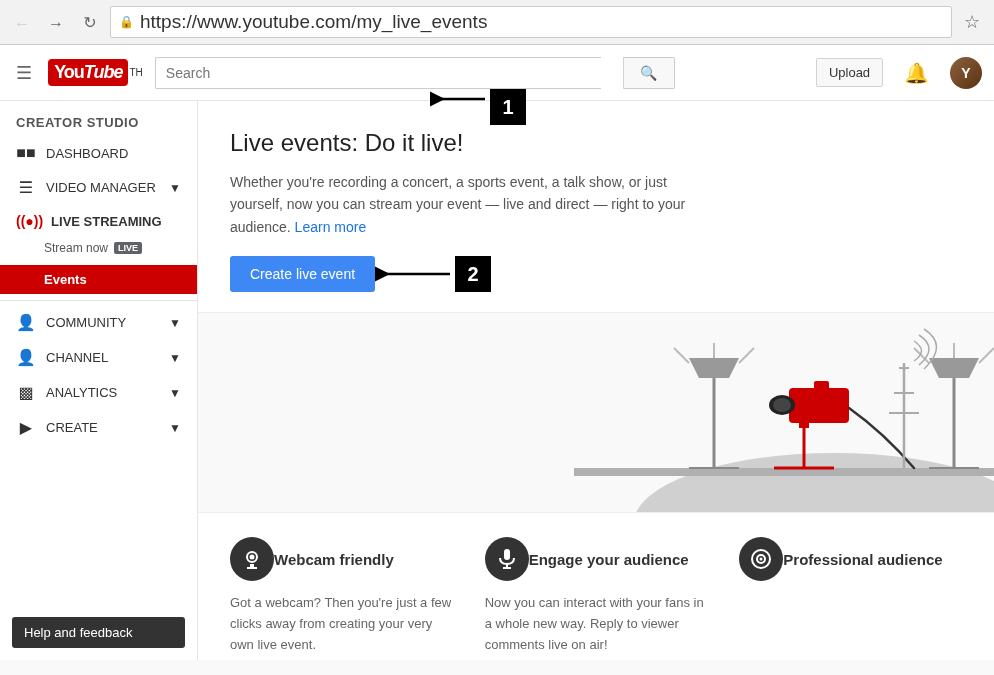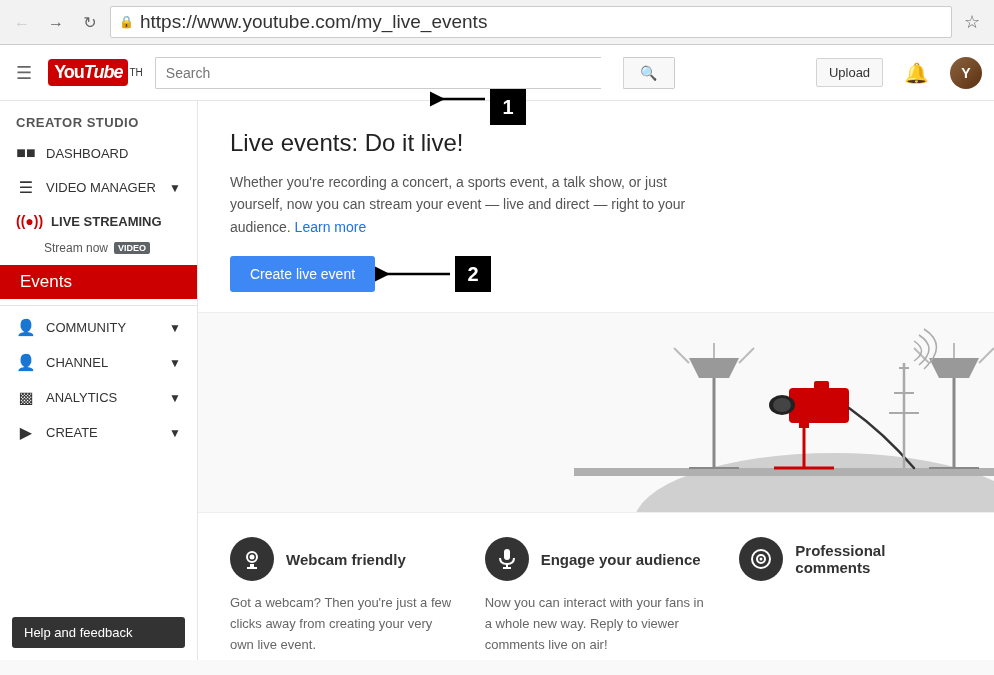--- a/index.html
+++ b/index.html
@@ -210,23 +210,23 @@
       background: #5f6368;
       color: white;
       font-size: 9px;
       padding: 1px 4px;
       border-radius: 2px;
       font-weight: bold;
     }
     .events-item {
       background: #cc0000;
       color: white;
-      padding: 7px 16px 7px 20px;
-      font-size: 17px;
-      font-weight: 400;
+      padding: 7px 16px 7px 44px;
+      font-size: 13px;
+      font-weight: 700;
       cursor: pointer;
       margin: 2px 0;
     }
     .sidebar-divider { height: 1px; background: #e5e5e5; margin: 4px 0; }
     .help-btn {
       margin: auto 12px 12px;
       background: #333;
       color: white;
       border: none;
       border-radius: 3px;
@@ -297,21 +297,20 @@
       border-top: 1px solid #eee;
     }
     .feature-item {
       flex: 1;
       display: flex;
       flex-direction: column;
     }
     .feature-header {
       display: flex;
       align-items: center;
-      gap: 12px;
       margin-bottom: 12px;
     }
     .feature-icon {
       width: 44px; height: 44px;
       border-radius: 50%;
       background: #333;
       display: flex; align-items: center; justify-content: center;
       font-size: 20px;
       color: white;
       flex-shrink: 0;
@@ -397,21 +396,21 @@
       <span class="chevron">▼</span>
     </div>
 
     <div class="live-streaming-section">
       <div class="live-streaming-header">
         <span class="live-icon">((●))</span>
         <span>LIVE STREAMING</span>
       </div>
       <div class="stream-now-row">
         <span>Stream now</span>
-        <span class="beta-badge">VIDEO</span>
+        <span class="beta-badge">LIVE</span>
       </div>
     </div>
     <div class="events-item">Events</div>
 
     <div class="sidebar-divider"></div>
 
     <div class="sidebar-item">
       <span class="item-icon">👤</span>
       <span>COMMUNITY</span>
       <span class="chevron">▼</span>
@@ -552,21 +551,21 @@
 
       <div class="feature-item">
         <div class="feature-header">
           <div class="feature-icon">
             <svg width="24" height="24" viewBox="0 0 24 24" fill="white">
               <circle cx="12" cy="12" r="9" stroke="white" stroke-width="2" fill="none"></circle>
               <circle cx="12" cy="12" r="4" stroke="white" stroke-width="2" fill="none"></circle>
               <circle cx="12" cy="12" r="1.5" fill="white"></circle>
             </svg>
           </div>
-          <span class="feature-title">Professional comments</span>
+          <span class="feature-title">Professional audience</span>
         </div>
       </div>
     </div>
   </div>
 
 </div>
 
 </div>
 
 </body></html>

